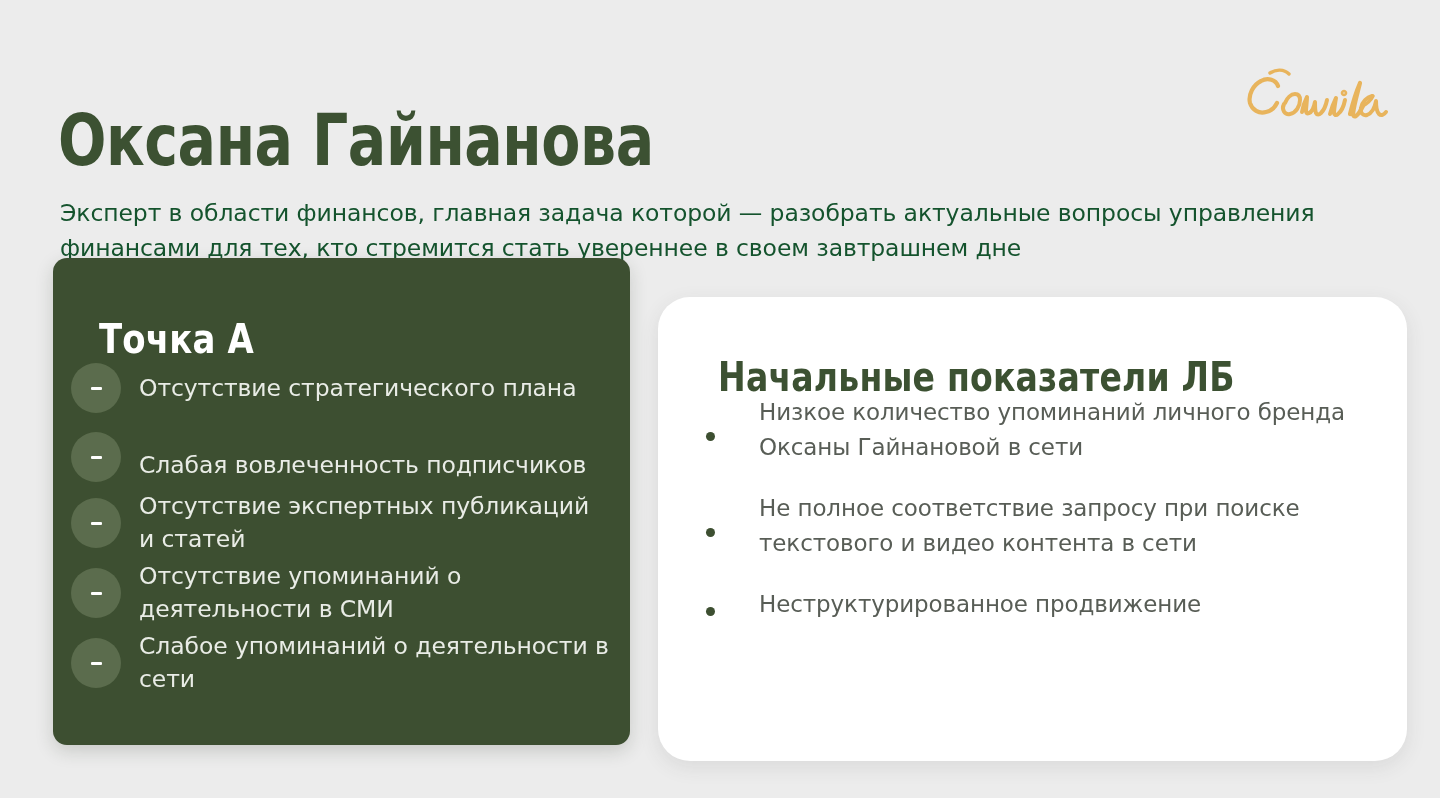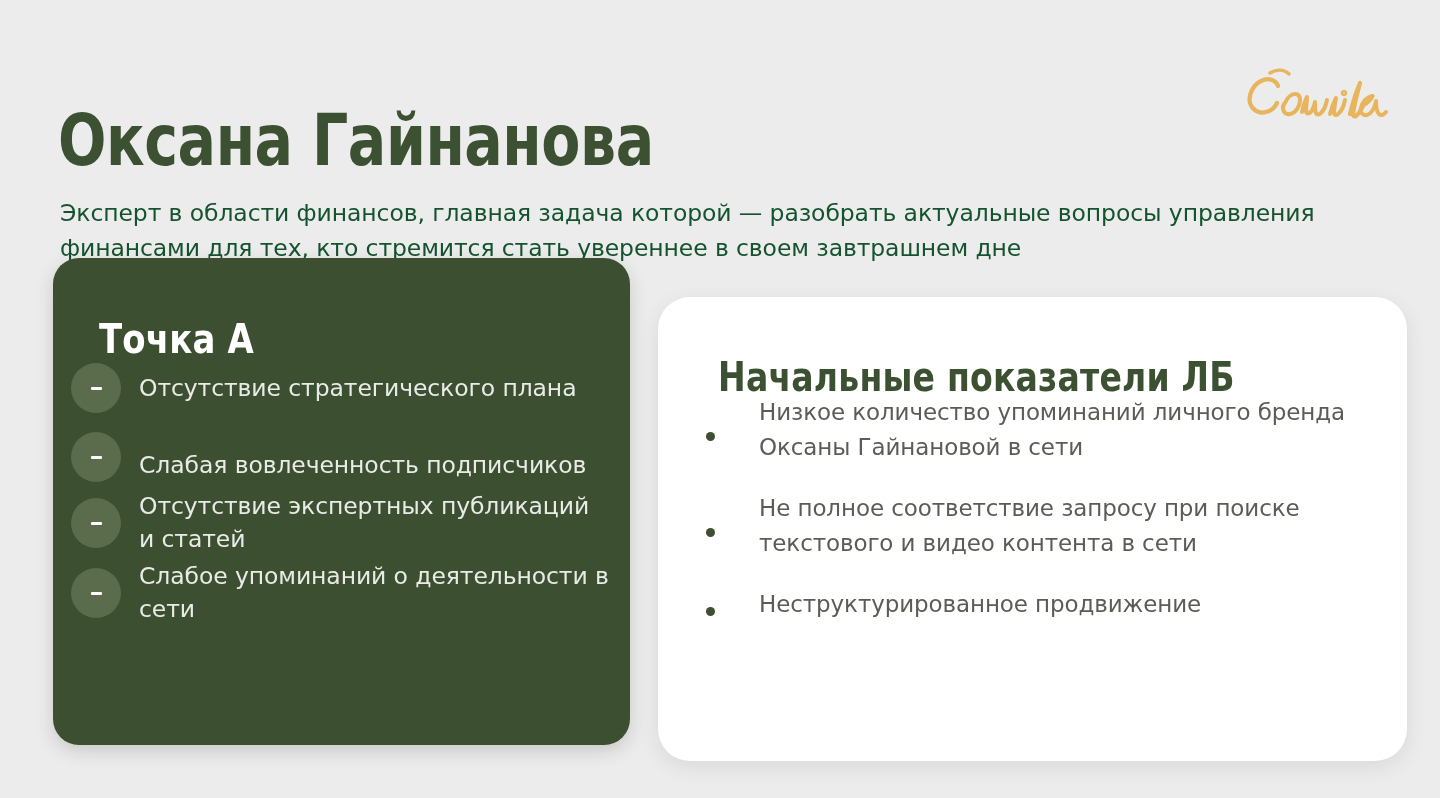--- a/index.html
+++ b/index.html
@@ -61,21 +61,21 @@
   }
 
   
   .card-green {
     position: absolute;
     left: 53px;
     top: 258px;
     width: 577px;
     height: 487px;
     background: #3d4f31;
-    border-radius: 26px;
+    border-radius: 14px;
     box-shadow: 0 6px 18px rgba(40, 50, 32, 0.18);
     overflow: hidden;
   }
   .card-green-title {
     position: absolute;
     left: 46px;
     top: 22px;
     font-family: "DejaVu Sans Condensed", "Liberation Sans Narrow", "Liberation Sans", sans-serif;
     font-size: 41px;
     line-height: 50px;
@@ -229,20 +229,26 @@
         <span class="green-text">Слабая вовлеченность подписчиков</span>
       </div>
 
       <div class="green-item">
         <span class="green-bullet">
             <span class="green-bullet-dash"></span>
           </span>
         <span class="green-text">Отсутствие экспертных публикаций и статей</span>
       </div>
 
+      <div class="green-item">
+        <span class="green-bullet">
+            <span class="green-bullet-dash"></span>
+          </span>
+        <span class="green-text">Отсутствие упоминаний о деятельности в СМИ</span>
+      </div>
 
       <div class="green-item">
         <span class="green-bullet">
             <span class="green-bullet-dash"></span>
           </span>
         <span class="green-text">Слабое упоминаний о деятельности в сети</span>
       </div>
 
     </div>
   </section>

